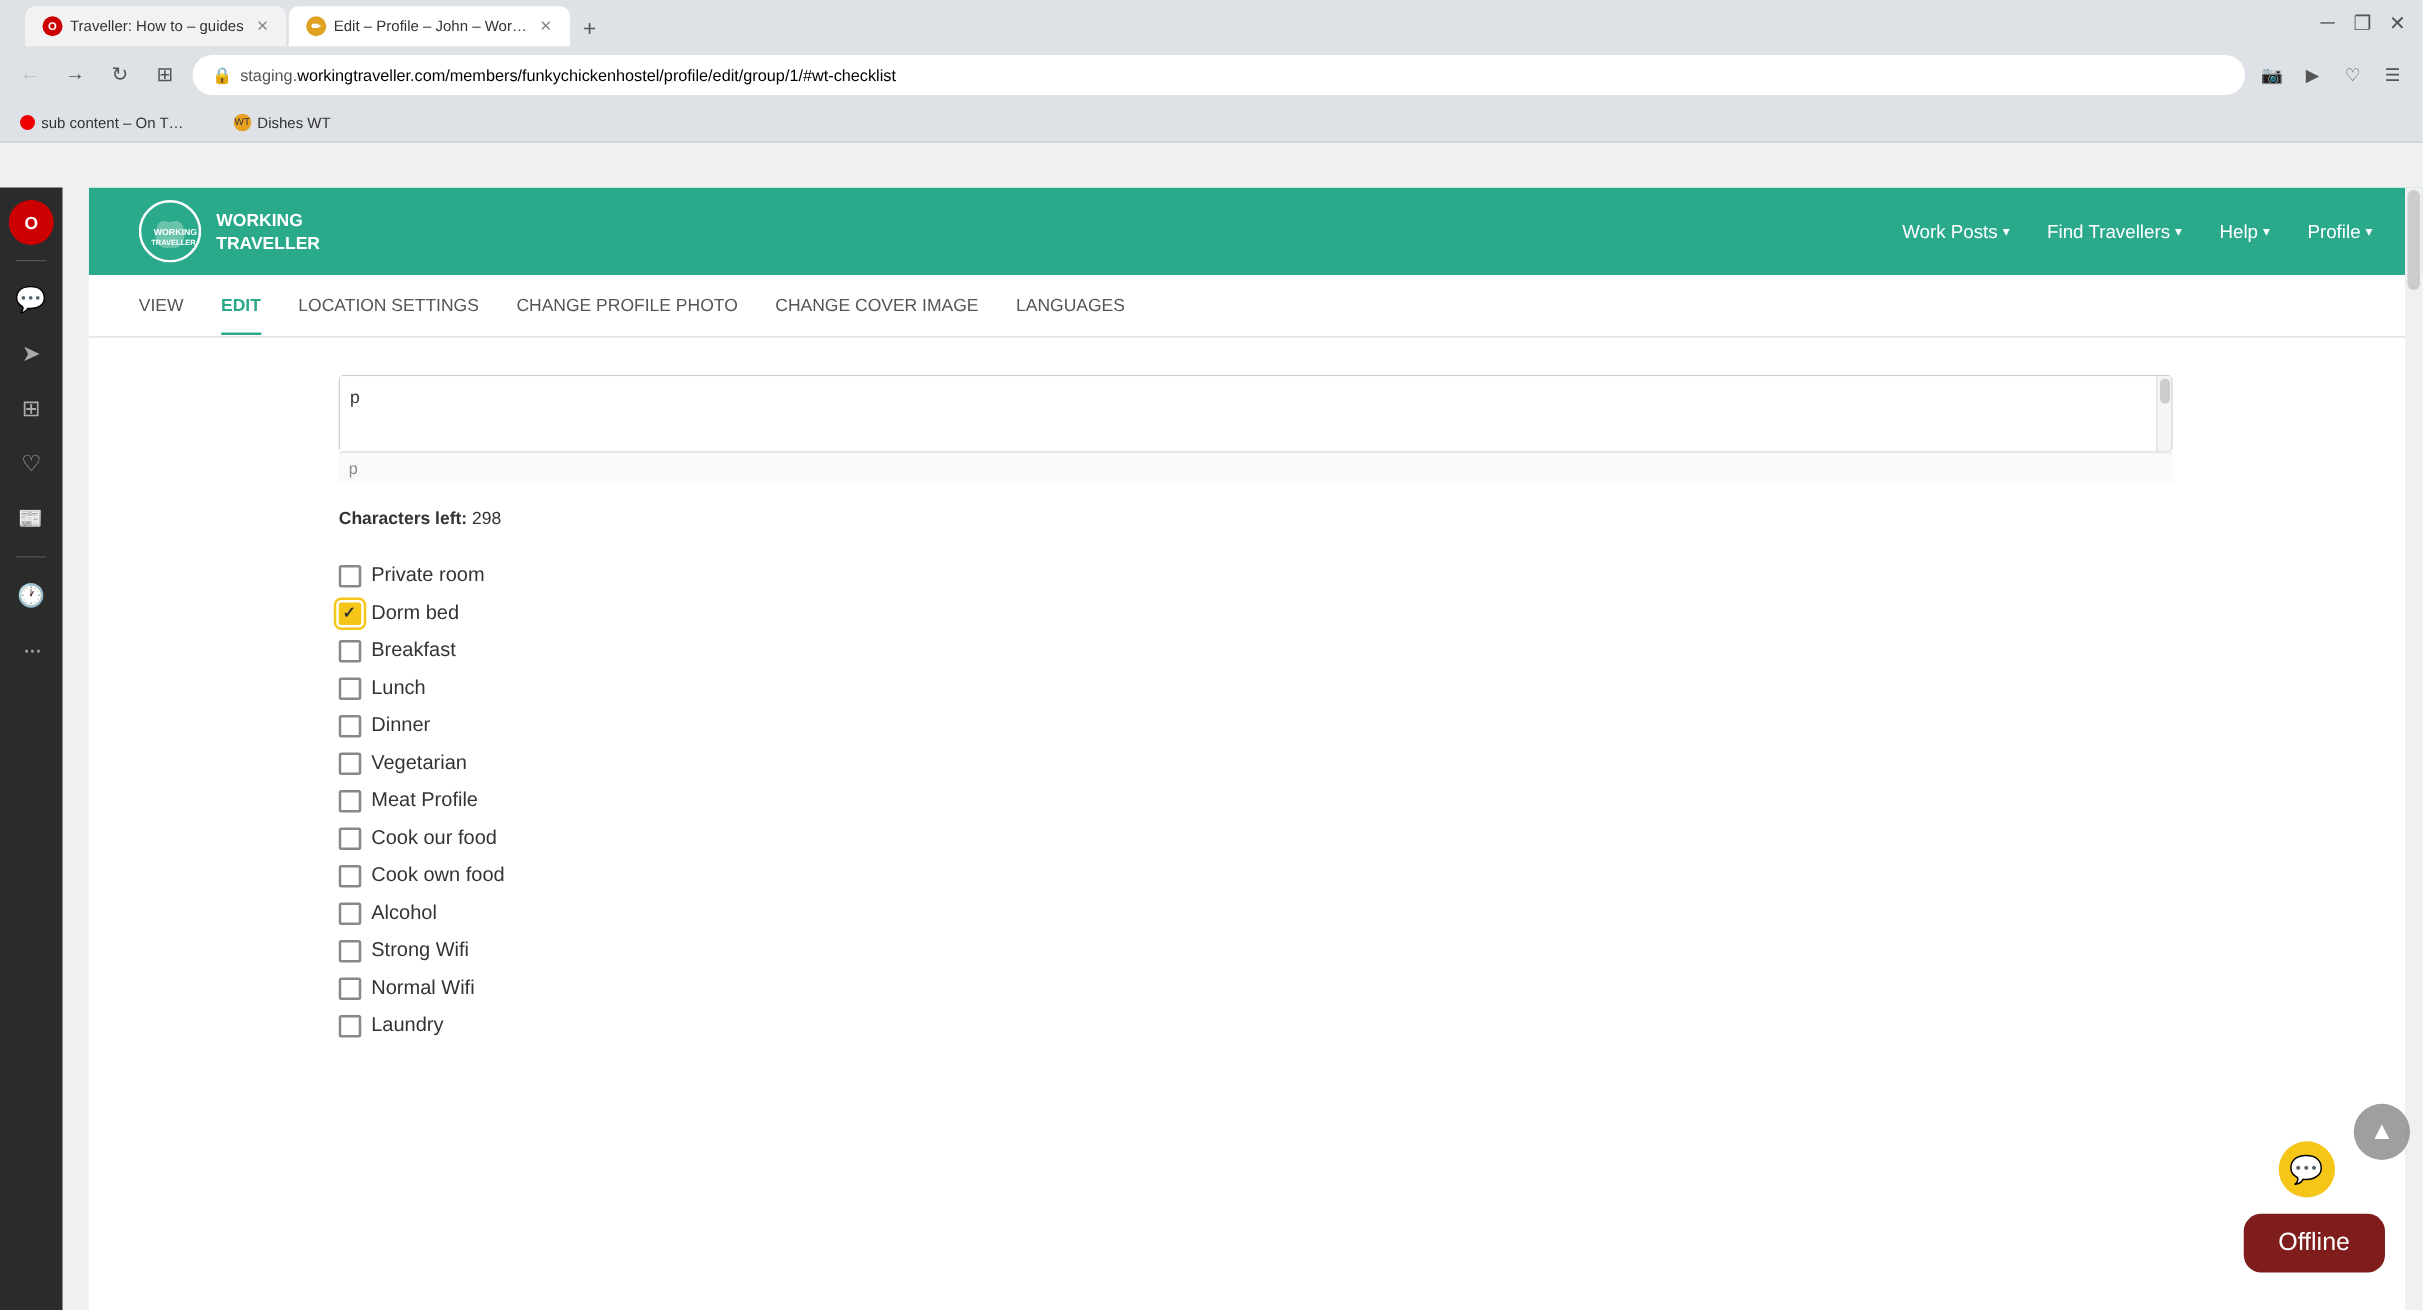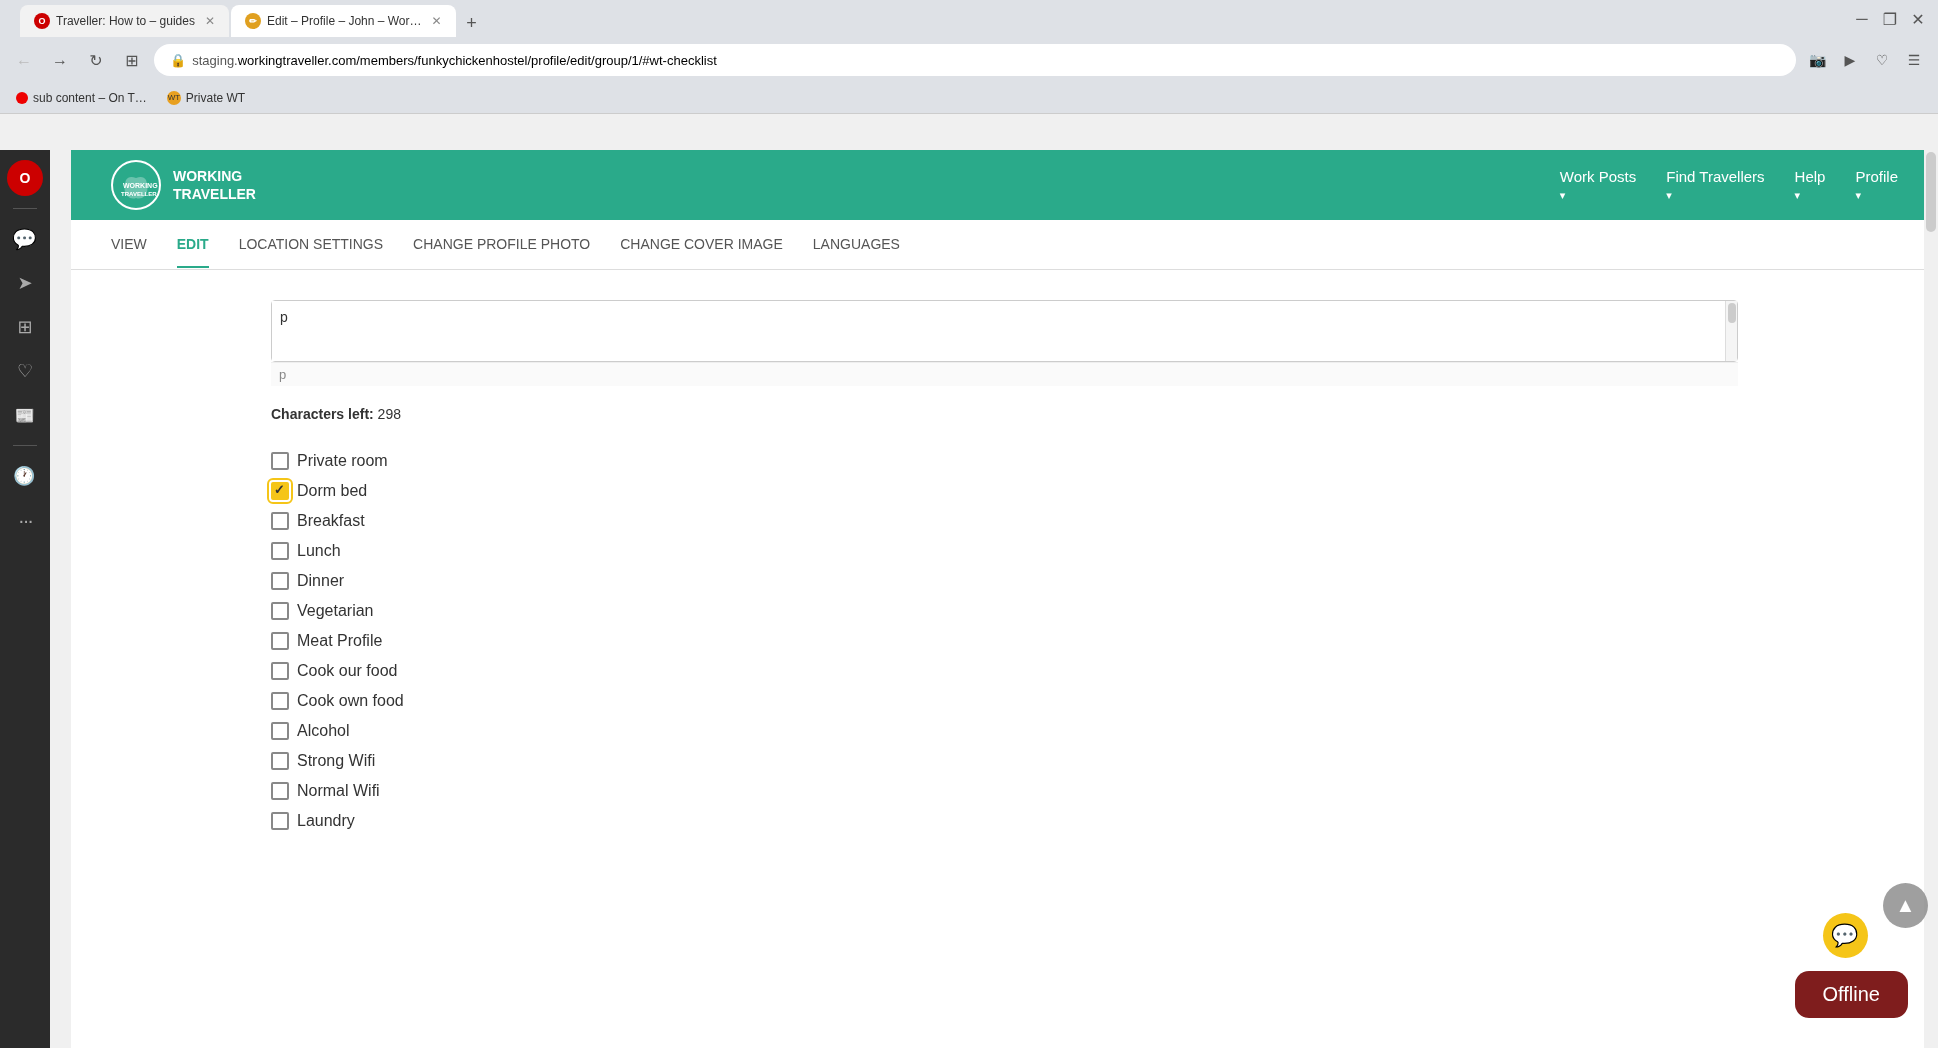--- a/index.html
+++ b/index.html
@@ -23,40 +23,40 @@
     .nav-btn { width: 28px; height: 28px; border: none; background: none; cursor: pointer; color: #555; font-size: 16px; border-radius: 50%; display: flex; align-items: center; justify-content: center; }
     .nav-btn.disabled { color: #bbb; cursor: default; }
     .address-input { flex: 1; height: 32px; border: none; border-radius: 16px; background: #fff; padding: 0 16px; font-size: 13px; color: #333; display: flex; align-items: center; gap: 6px; }
     .lock-icon { color: #4caf50; font-size: 13px; }
     .address-text { color: #555; font-size: 13px; }
     .address-text span { color: #000; font-weight: 500; }
     .toolbar-icons { display: flex; gap: 4px; }
     .toolbar-icon { width: 28px; height: 28px; border: none; background: none; cursor: pointer; color: #555; font-size: 14px; border-radius: 50%; display: flex; align-items: center; justify-content: center; }
 
     
-    .bookmarks-bar { display: flex; align-items: center; padding: 3px 10px; background: #dee1e6; height: 32px; gap: 8px; border-bottom: 1px solid #ccc; }
+    .bookmarks-bar { display: flex; align-items: center; padding: 3px 10px; background: #dee1e6; height: 32px; gap: 28px; border-bottom: 1px solid #ccc; }
     .bookmark-item { display: flex; align-items: center; gap: 5px; font-size: 12px; color: #333; cursor: pointer; padding: 2px 6px; border-radius: 4px; }
     .bookmark-dot { width: 12px; height: 12px; background: #e00; border-radius: 50%; }
     .bookmark-dot.wt { background: #e8a020; width: 14px; height: 14px; border-radius: 50%; display: flex; align-items: center; justify-content: center; }
 
     
     .left-sidebar { position: absolute; left: 0; top: 150px; width: 50px; background: #2b2b2b; height: 898px; display: flex; flex-direction: column; align-items: center; padding: 10px 0; gap: 8px; }
     .sidebar-icon { width: 36px; height: 36px; border-radius: 50%; display: flex; align-items: center; justify-content: center; color: #aaa; font-size: 18px; cursor: pointer; }
     .sidebar-icon.opera { background: #c00; color: #fff; font-weight: bold; font-size: 14px; }
     .sidebar-divider { width: 24px; height: 1px; background: #555; margin: 4px 0; }
 
     
     .main-content { position: absolute; left: 50px; top: 150px; right: 0; bottom: 0; background: #fff; overflow-y: auto; margin-left: 21px; }
 
     
     .site-header { background: #2aaa8a; display: flex; align-items: center; padding: 0 40px; height: 70px; justify-content: space-between; }
     .site-logo { display: flex; align-items: center; gap: 12px; color: white; font-size: 18px; font-weight: bold; text-decoration: none; }
     .logo-icon { width: 50px; height: 50px; }
     .site-nav { display: flex; align-items: center; gap: 30px; }
-    .nav-item { color: white; font-size: 15px; font-weight: 500; cursor: pointer; display: flex; gap: 4px; text-decoration: none; flex-direction: column; }
+    .nav-item { color: white; font-size: 15px; font-weight: 500; cursor: pointer; display: flex; align-items: center; gap: 4px; text-decoration: none; }
     .nav-chevron { font-size: 11px; }
 
     
     .page-nav { display: flex; align-items: center; padding: 0 40px; border-bottom: 1px solid #ddd; background: #fff; height: 50px; gap: 30px; }
     .page-nav-item { color: #555; font-size: 14px; font-weight: 400; cursor: pointer; padding: 14px 0; text-decoration: none; border-bottom: 2px solid transparent; }
     .page-nav-item.active { color: #2aaa8a; border-bottom: 2px solid #2aaa8a; font-weight: 600; }
 
     
     .content-body { padding: 30px 200px 30px 200px; }
 
@@ -139,21 +139,21 @@
     </div>
   </div>
 
   <div class="bookmarks-bar">
     <div class="bookmark-item">
       <div class="bookmark-dot"></div>
       <span>sub content – On T…</span>
     </div>
     <div class="bookmark-item">
       <div class="bookmark-dot wt" style="font-size:8px; color:#333;">WT</div>
-      <span>Private WT</span>
+      <span>Dishes WT</span>
     </div>
   </div>
 </div>
 
 <div class="left-sidebar">
   <div class="sidebar-icon opera">O</div>
   <div class="sidebar-divider"></div>
   <div class="sidebar-icon" style="font-size:20px;">💬</div>
   <div class="sidebar-icon" style="font-size:18px;">➤</div>
   <div class="sidebar-icon" style="font-size:18px;">⊞</div>

